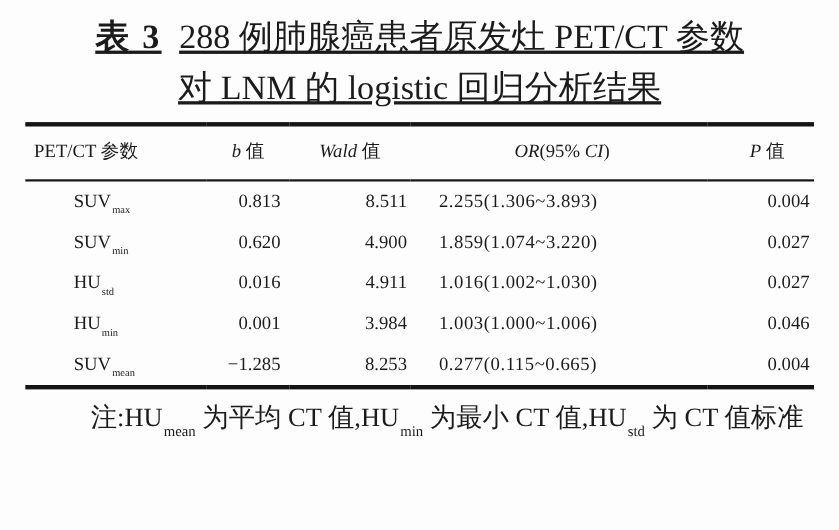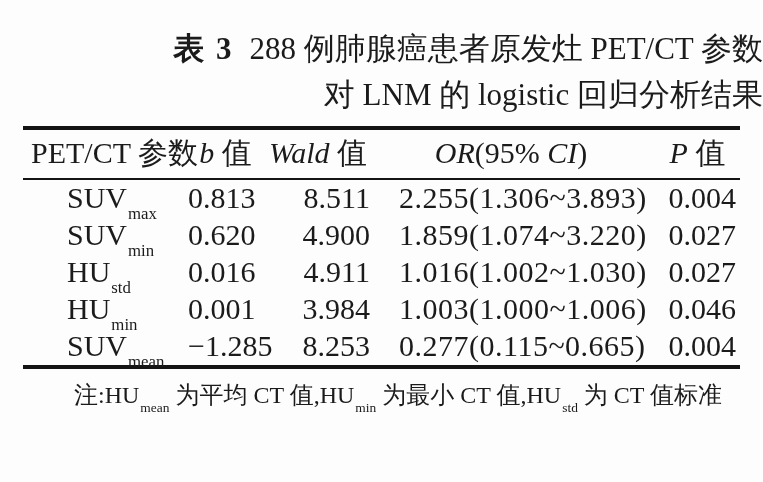--- a/index.html
+++ b/index.html
@@ -14,38 +14,39 @@
     color: #1b1b1b;
     overflow: hidden;
   }
   .figure {
     width: 763px;
     height: 482px;
     position: relative;
   }
   
   .title-block {
-    padding-top: 28px;
-    text-align: right;
+    padding-top: 13px;
+    text-align: center;
     font-size: 31px;
+    text-decoration: underline;
   }
   .title-line { line-height: 41px; }
   .title-line.second { margin-top: 5px; }
   .title-label {
     font-weight: bold;
     margin-right: 16px;
     letter-spacing: 2px;
   }
   
   table.datatable {
     width: 717px;
     margin: 11px auto 0 23px;
     border-collapse: collapse;
     table-layout: fixed;
-    font-size: 30px;
+    font-size: 17px;
     border-top: 4px solid #141414;
     border-bottom: 4px solid #141414;
   }
   thead th {
     font-weight: normal;
     text-align: center;
     padding: 8px 0 10px 0;
     border-bottom: 2px solid #141414;
     line-height: 30px;
     white-space: nowrap;
@@ -71,21 +72,21 @@
     margin-left: 1px;
     letter-spacing: 0;
   }
   .it { font-style: italic; }
   
   .footnote {
     margin: 9px 24px 0 26px;
     font-size: 24px;
   }
   .fn-line { line-height: 34px; }
-  .fn-line.indent { text-indent: 48px; }
+  .fn-line.indent { text-indent: 48px; text-align: center; }
 </style>
 </head>
 <body>
 
 <div class="figure">
 
   <div class="title-block">
     <div class="title-line">
       <span class="title-label">表 3</span><span>288 例肺腺癌患者原发灶 PET/CT 参数</span>
     </div>

